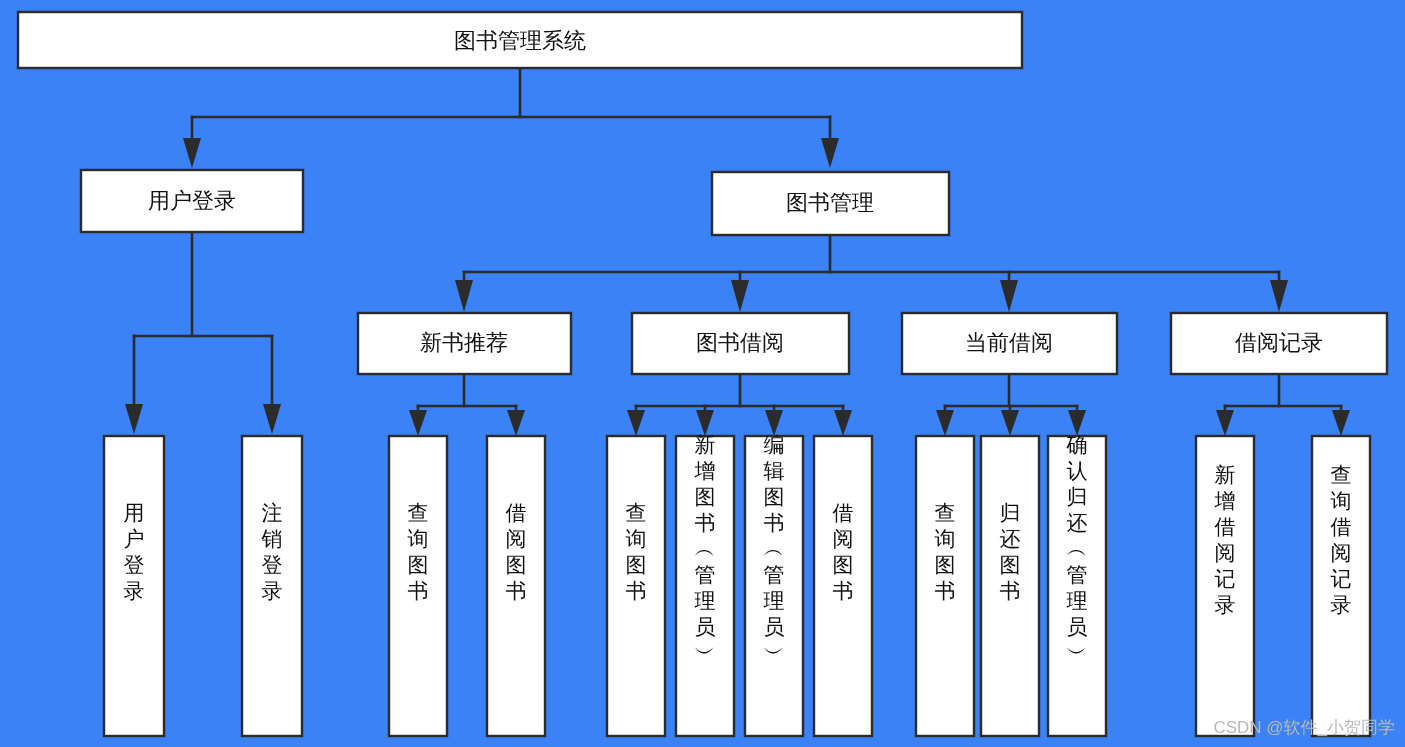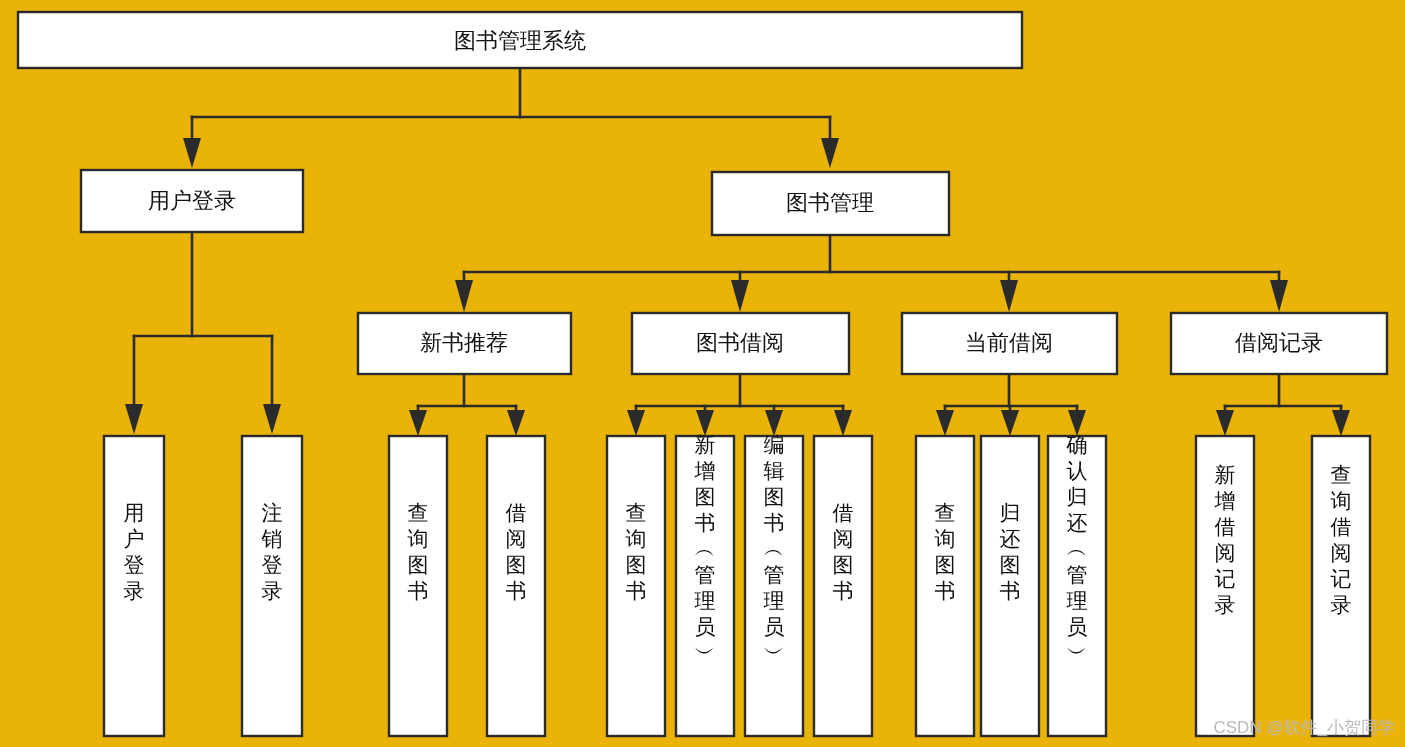--- a/index.html
+++ b/index.html
@@ -11,21 +11,21 @@
   body {
     width: 1405px;
     height: 747px;
     font-family: "Liberation Sans", "DejaVu Sans", sans-serif;
     overflow: hidden;
   }
   #diagram-root {
     position: relative;
     width: 1405px;
     height: 747px;
-    background: #eab308;
+    background: #3b82f6;
   }
   svg.diagram-canvas {
     position: absolute;
     left: 0;
     top: 0;
     width: 1405px;
     height: 747px;
     display: block;
   }
   .node-box {

